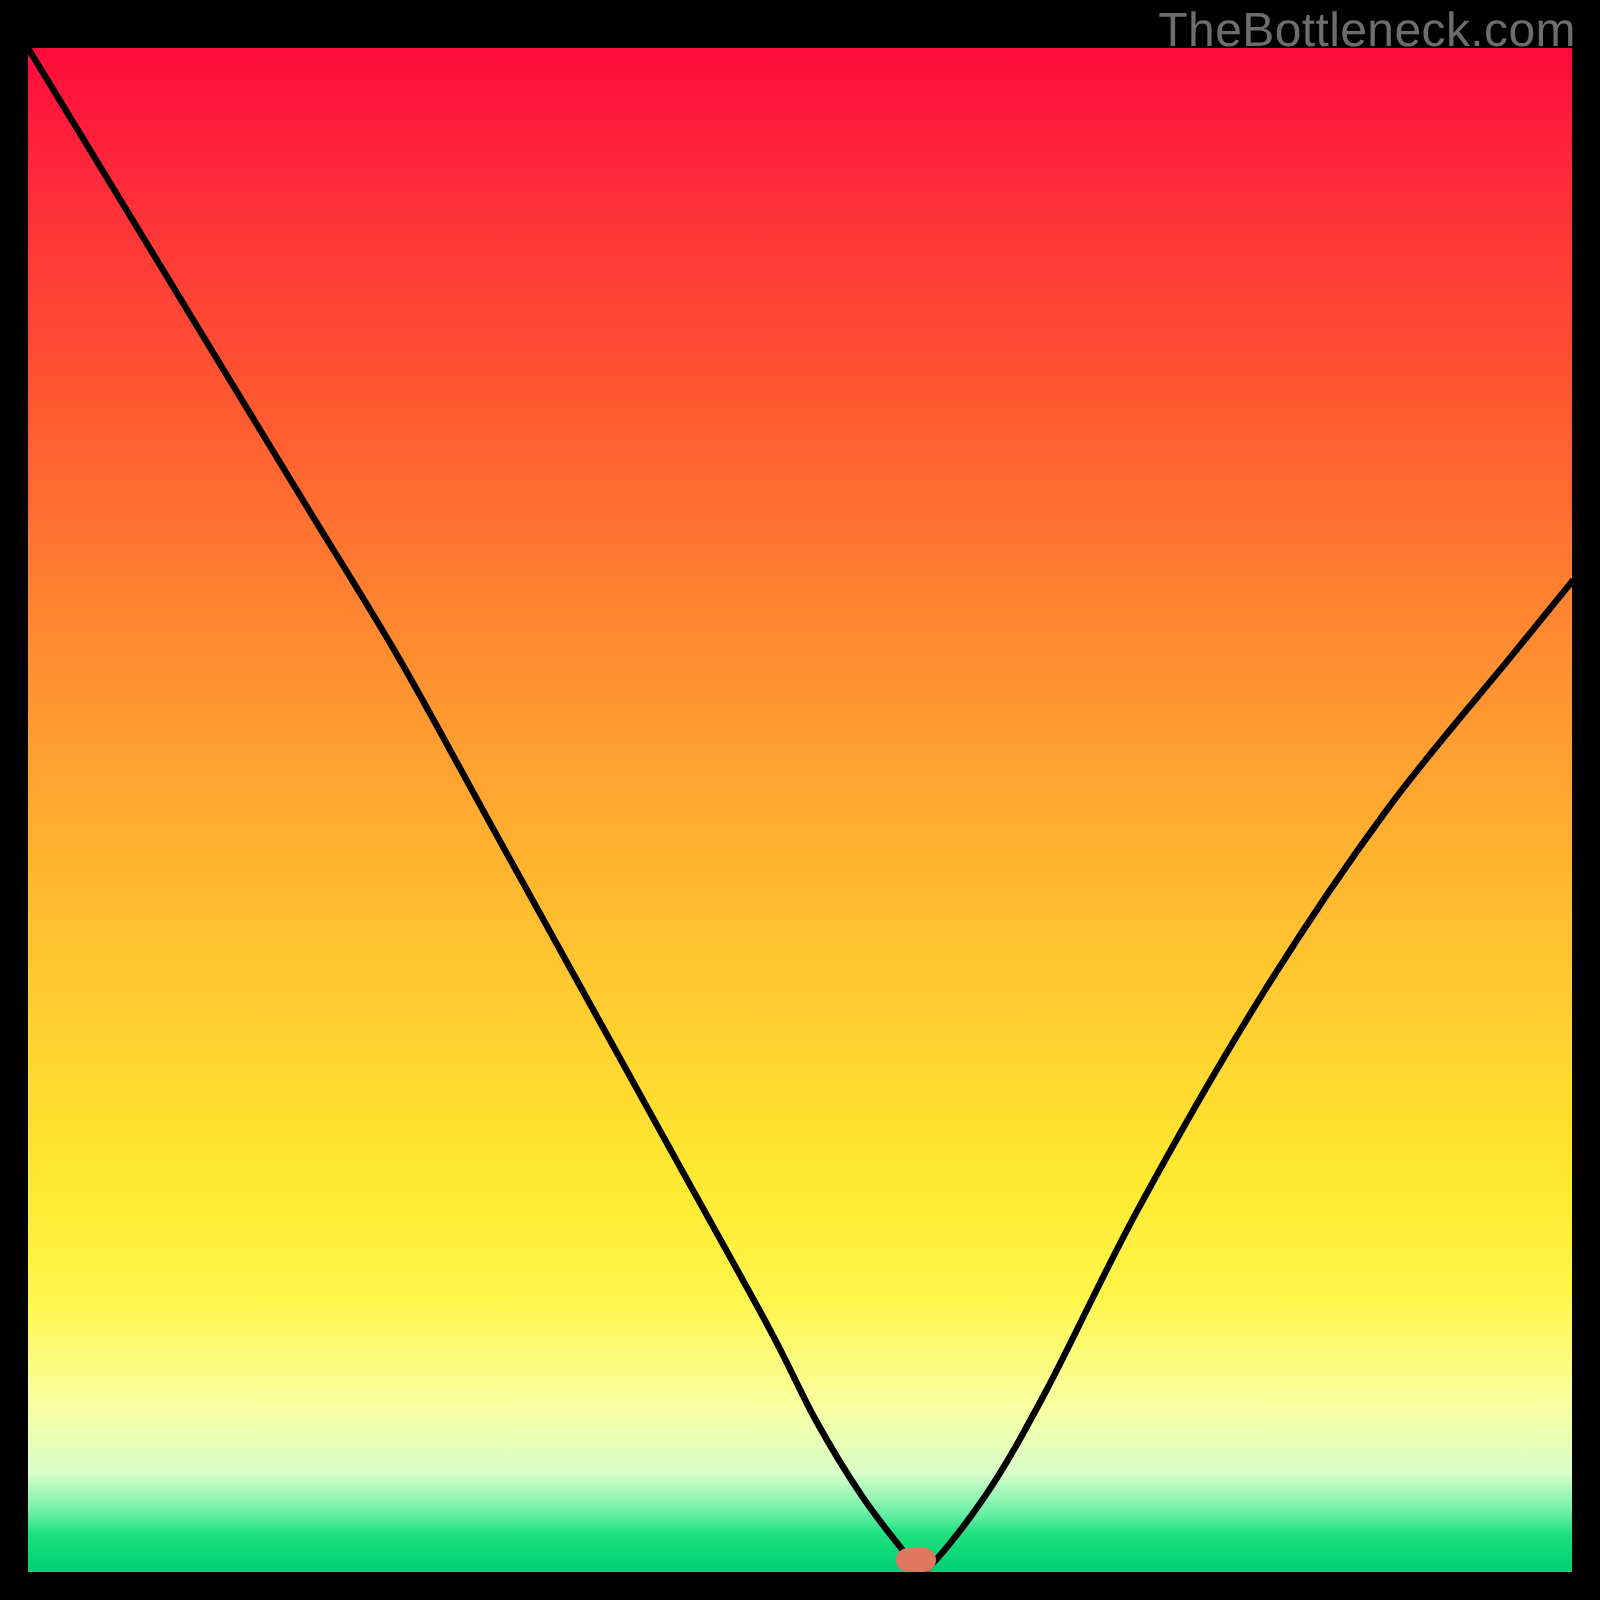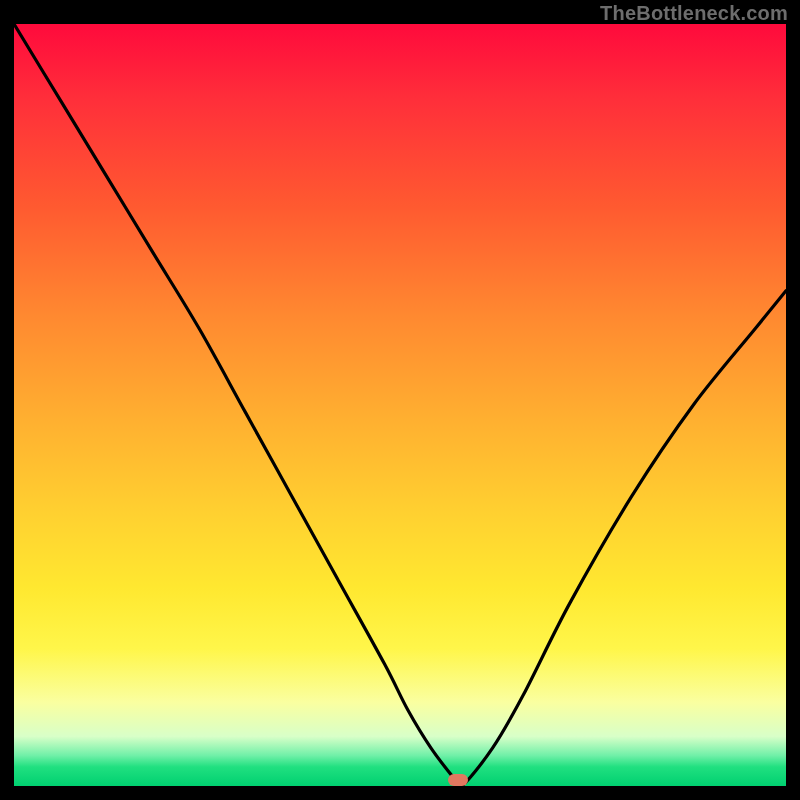--- a/index.html
+++ b/index.html
@@ -38,23 +38,23 @@
       #70f0a8 96%,
       #20e080 97.5%,
       #00d070 100%
     );
   }
   .watermark {
     position: absolute;
     top: 2px;
     right: 12px;
     color: #6d6d6d;
-    font-size: 20px;
+    font-size: 24px;
     letter-spacing: 0.2px;
-    font-weight: 700;
+    font-weight: 400;
   }
   svg.curve {
     position: absolute;
     left: 0; top: 0;
     width: 772px;
     height: 762px;
   }
   .marker {
     position: absolute;
     width: 20px;

